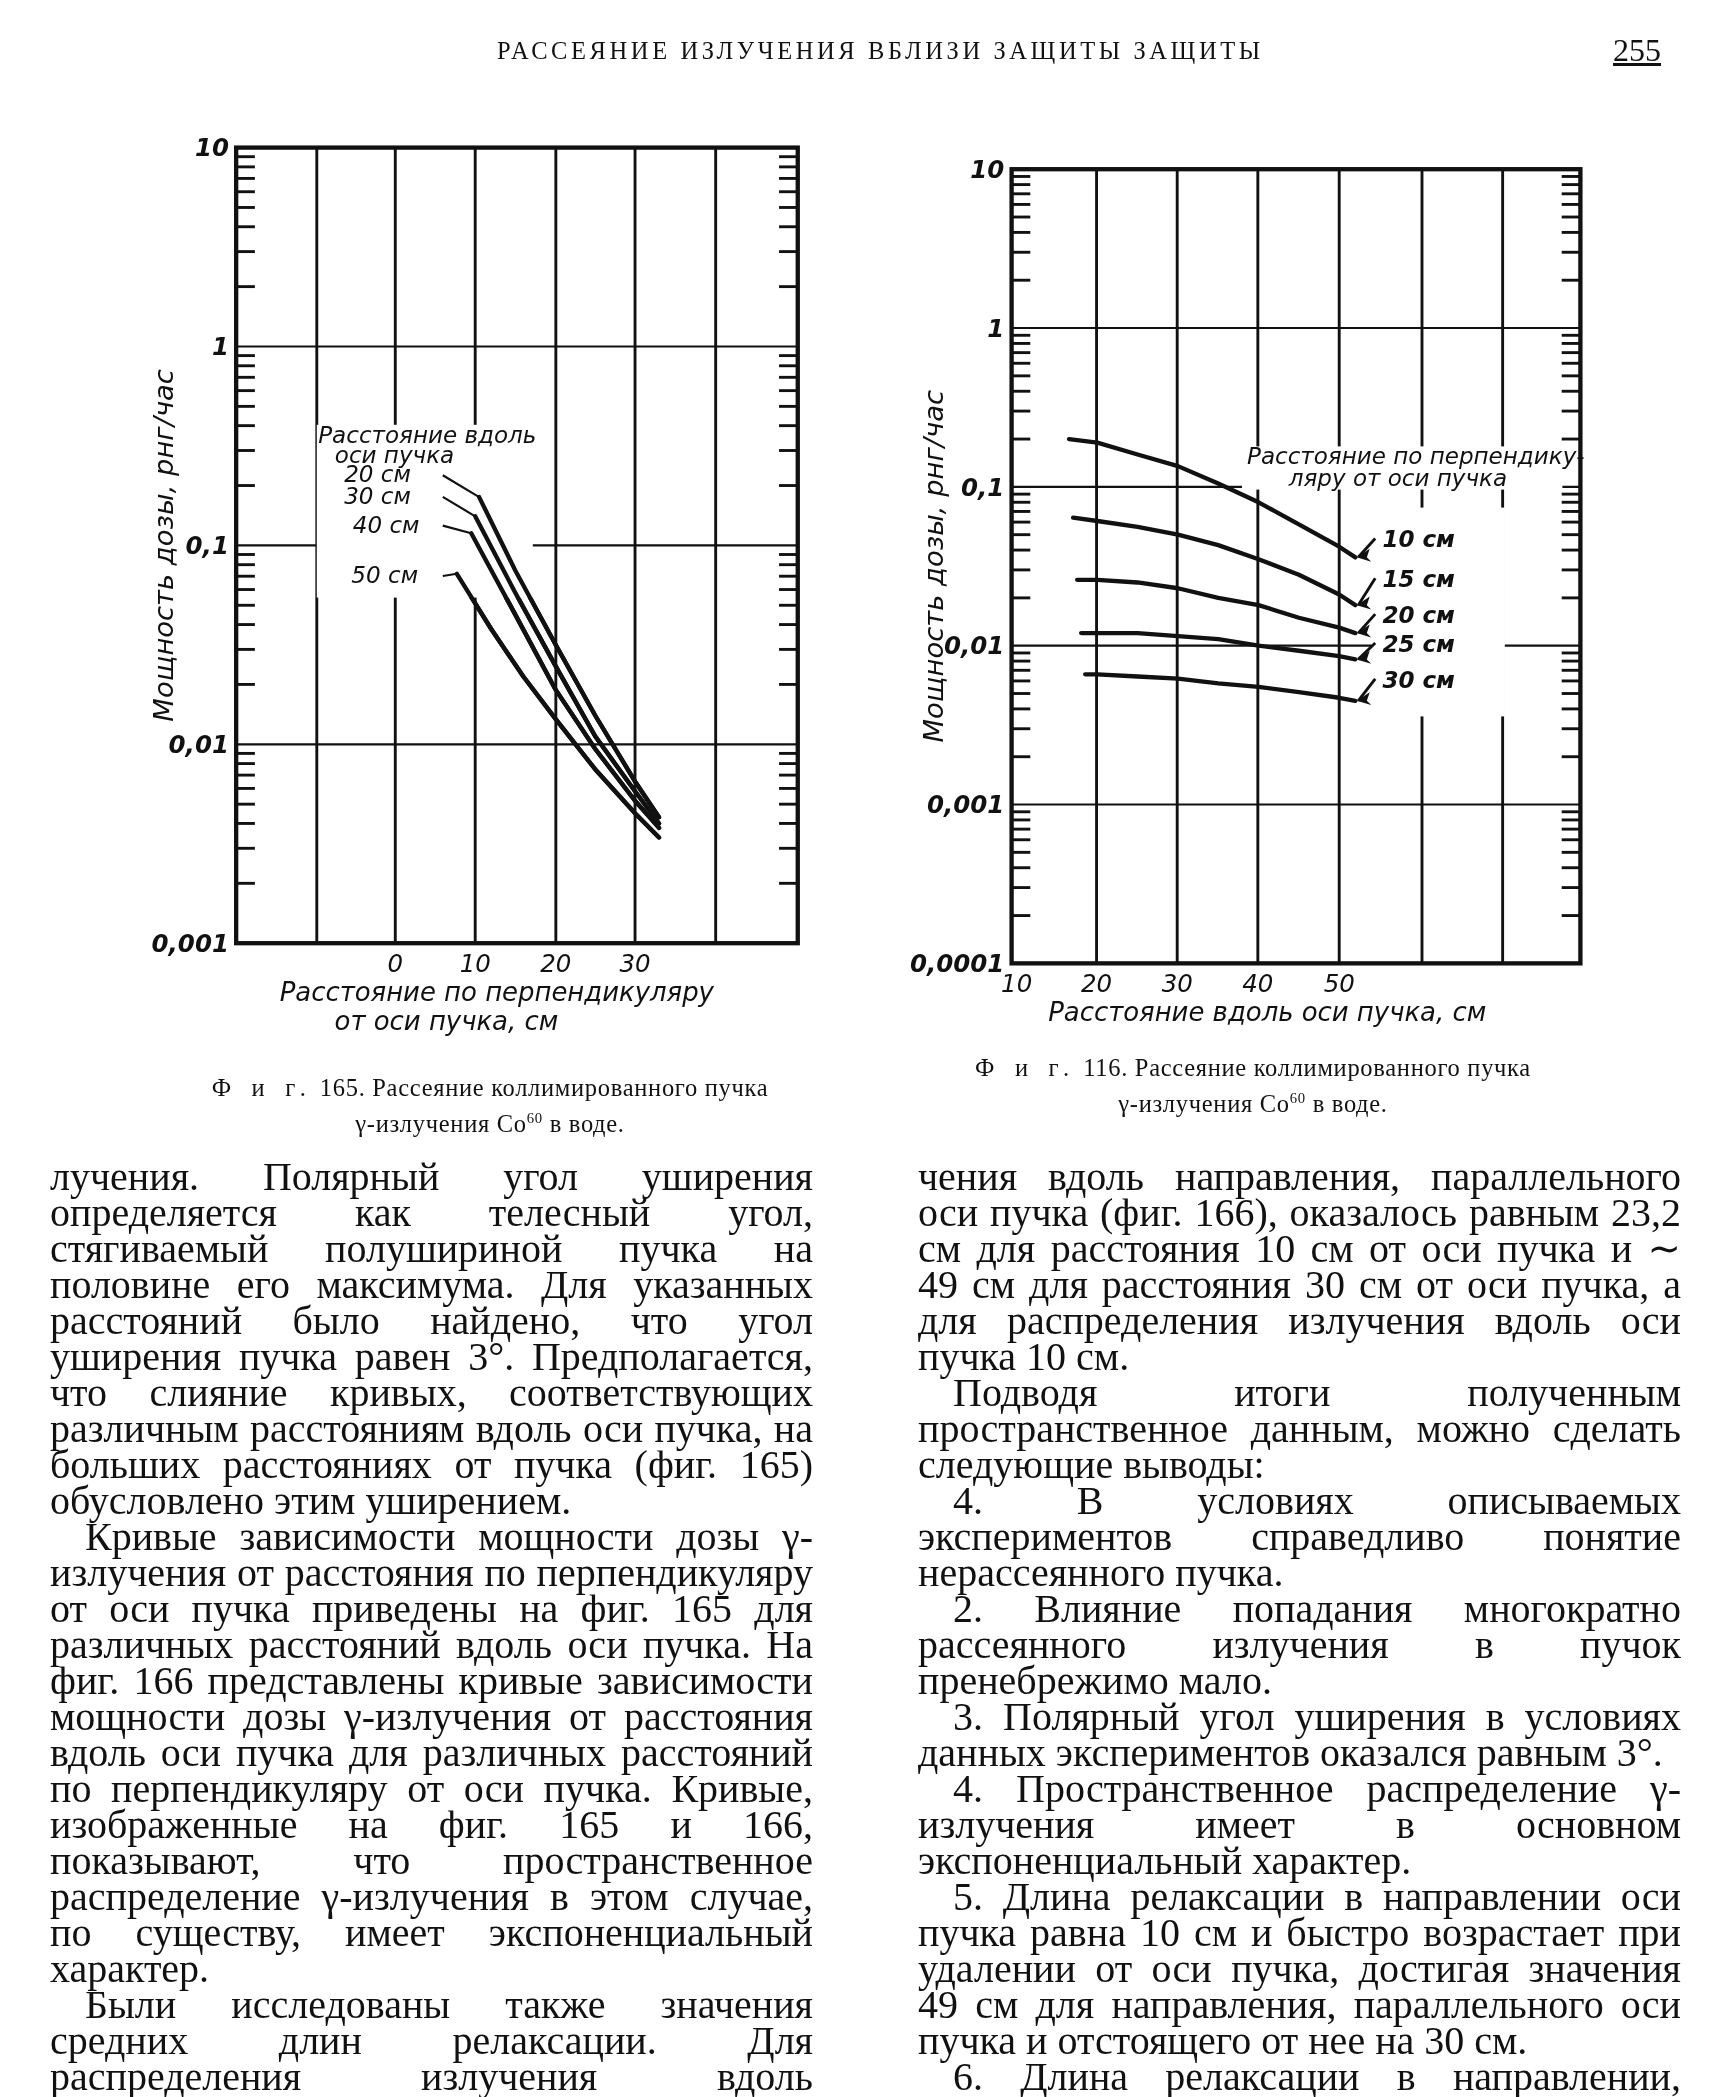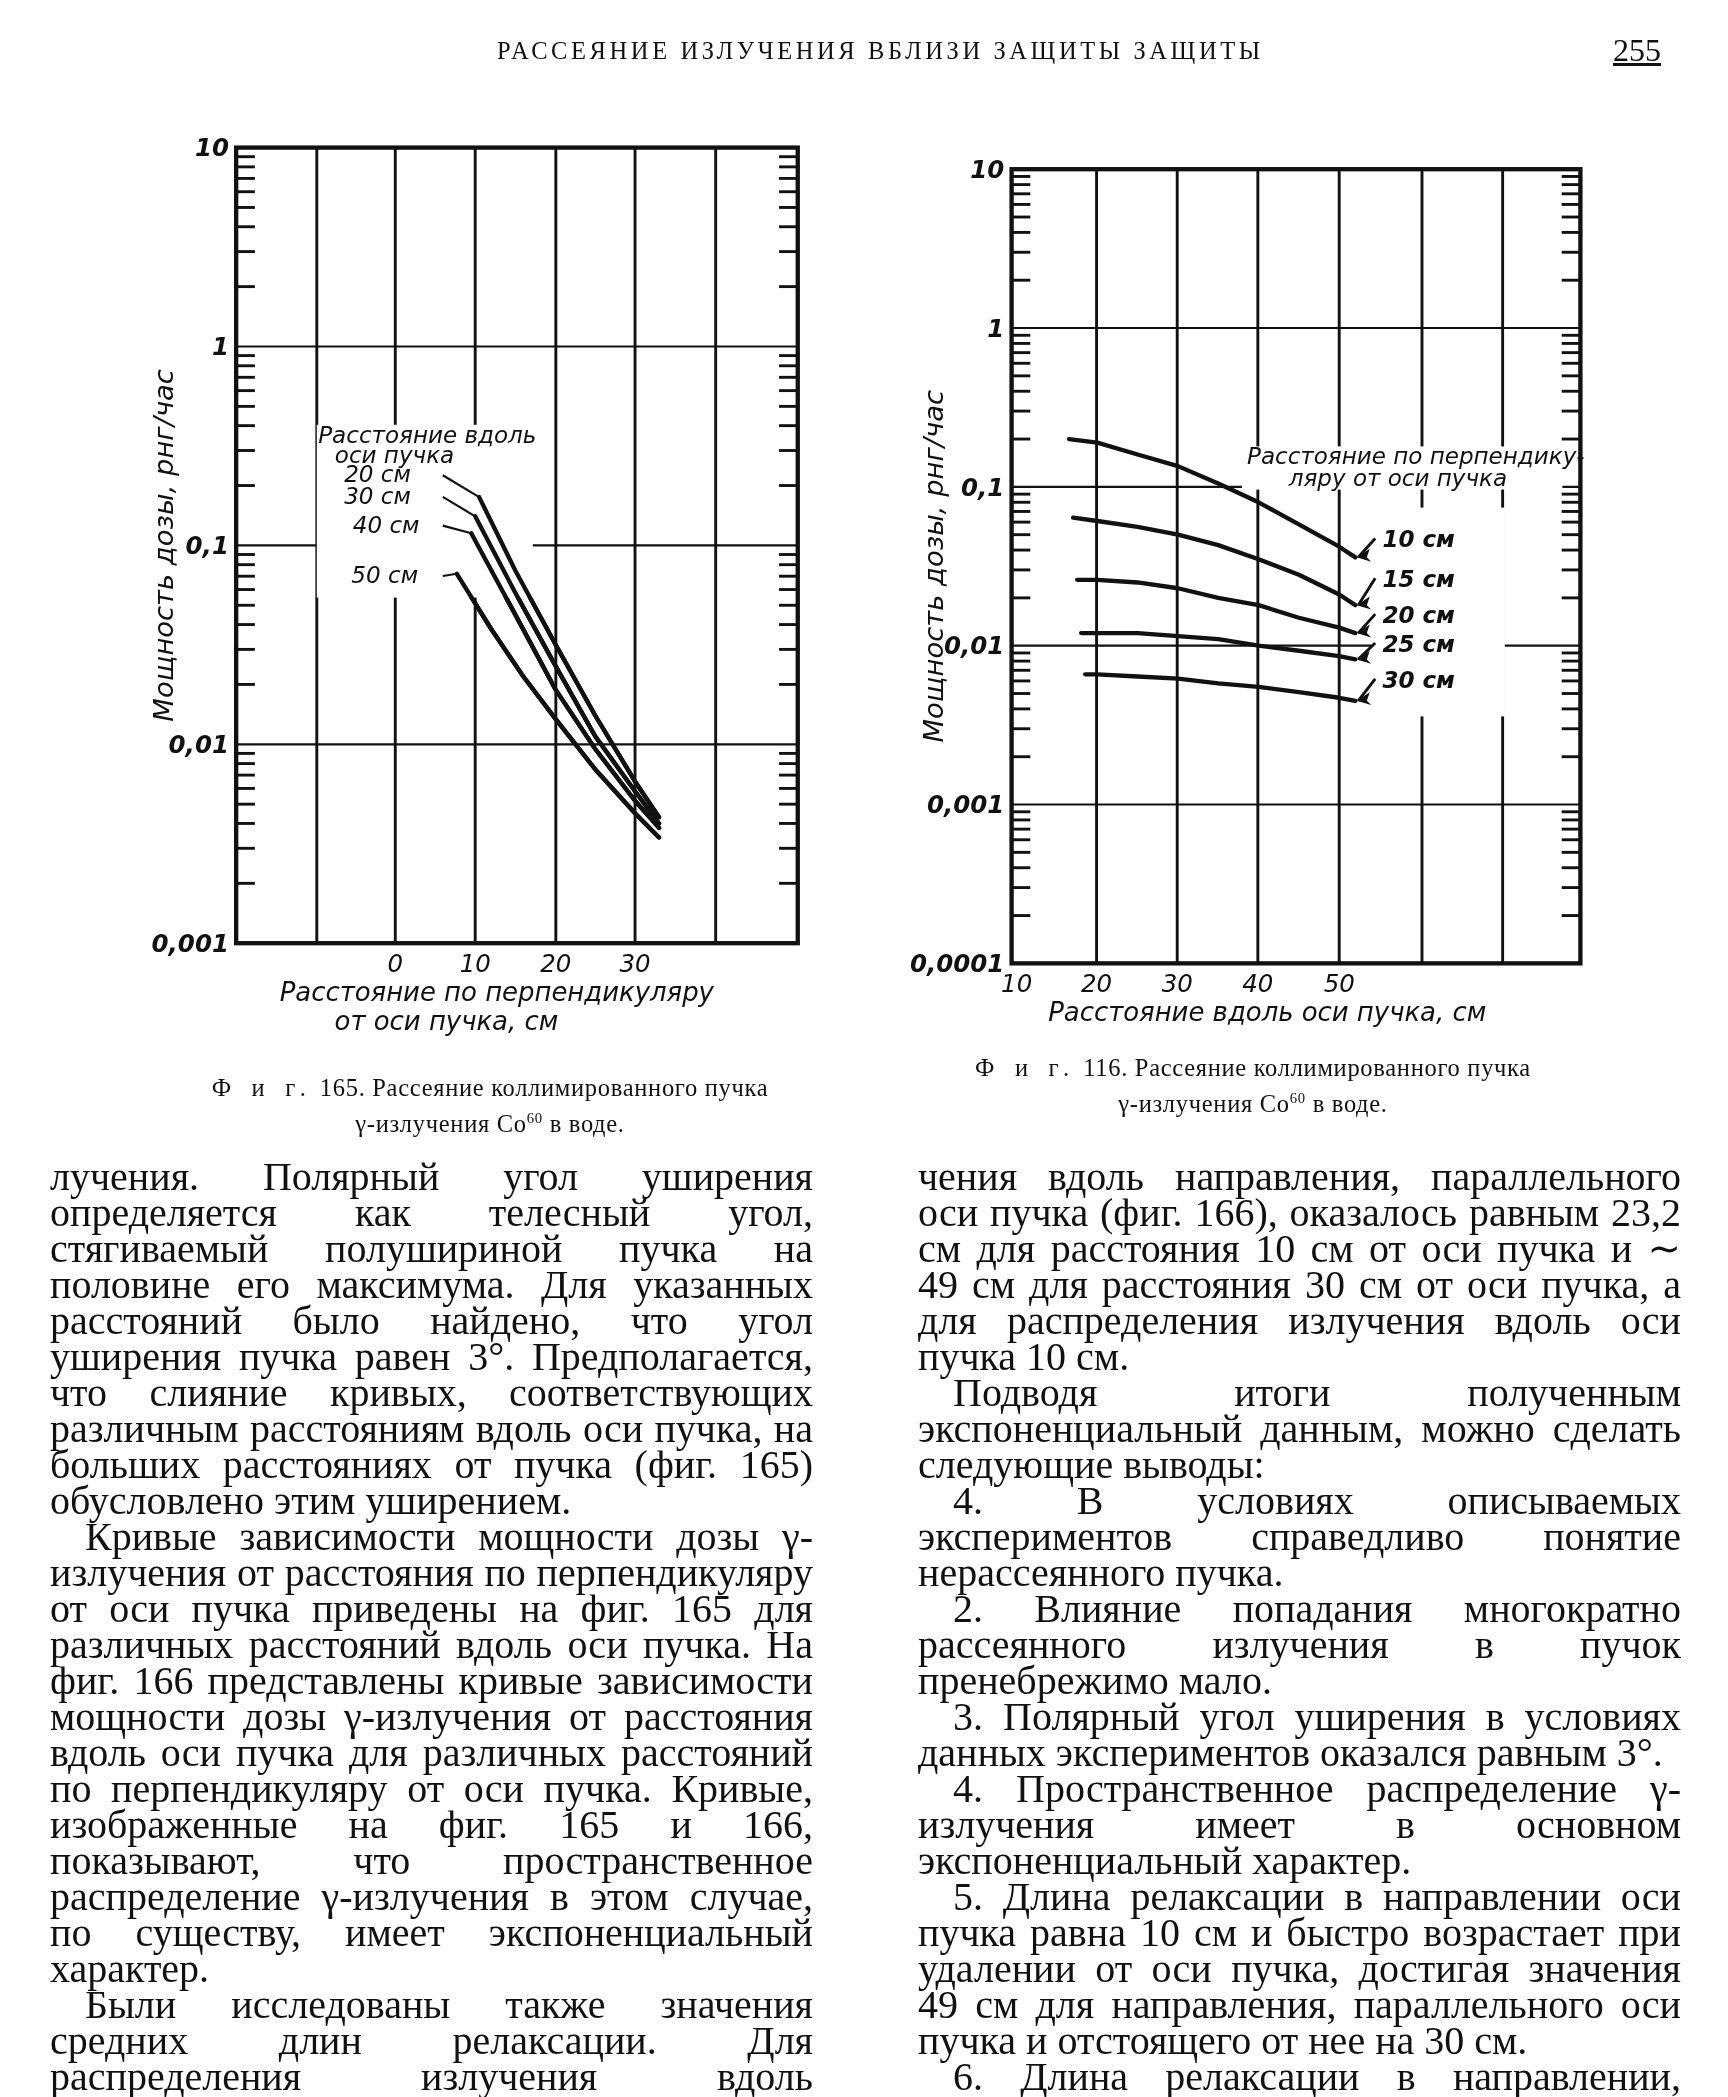--- a/index.html
+++ b/index.html
@@ -294,21 +294,21 @@
   </div>
 </div>
 
 <div class="column" style="left:50px;">
   <p>лучения. Полярный угол уширения определяется как телесный угол, стягиваемый полушириной пучка на половине его максимума. Для указанных расстояний было найдено, что угол уширения пучка равен 3°. Предполагается, что слияние кривых, соответствующих различным расстояниям вдоль оси пучка, на больших расстояниях от пучка (фиг. 165) обусловлено этим уширением.</p>
   <p class="indent">Кривые зависимости мощности дозы γ-излучения от расстояния по перпендикуляру от оси пучка приведены на фиг. 165 для различных расстояний вдоль оси пучка. На фиг. 166 представлены кривые зависимости мощности дозы γ-излучения от расстояния вдоль оси пучка для различных расстояний по перпендикуляру от оси пучка. Кривые, изображенные на фиг. 165 и 166, показывают, что пространственное распределение γ-излучения в этом случае, по существу, имеет экспоненциальный характер.</p>
   <p class="indent">Были исследованы также значения средних длин релаксации. Для распределения излучения вдоль направления, перпендикулярного оси пучка, получены в среднем значения 5,2 см для расстояния 50 см вдоль оси пучка. Среднее значение длины релаксации для распределения излу-</p>
 </div>
 <div class="column" style="left:918px;font-family:Liberation Serif, serif;">
   <p>чения вдоль направления, параллельного оси пучка (фиг. 166), оказалось равным 23,2 см для расстояния 10 см от оси пучка и ∼ 49 см для расстояния 30 см от оси пучка, а для распределения излучения вдоль оси пучка 10 см.</p>
-  <p class="indent">Подводя итоги полученным экспоненциальный данным, можно сделать следующие выводы:</p>
+  <p class="indent">Подводя итоги полученным пространственное данным, можно сделать следующие выводы:</p>
   <p class="list-item">4. В условиях описываемых экспериментов справедливо понятие нерассеянного пучка.</p>
   <p class="list-item">2. Влияние попадания многократно рассеянного излучения в пучок пренебрежимо мало.</p>
   <p class="list-item">3. Полярный угол уширения в условиях данных экспериментов оказался равным 3°.</p>
   <p class="list-item">4. Пространственное распределение γ-излучения имеет в основном экспоненциальный характер.</p>
   <p class="list-item">5. Длина релаксации в направлении оси пучка равна 10 см и быстро возрастает при удалении от оси пучка, достигая значения 49 см для направления, параллельного оси пучка и отстоящего от нее на 30 см.</p>
   <p class="list-item">6. Длина релаксации в направлении, перпендикулярном оси пучка, возрастает от 5 до 8 см при увеличении расстояния от источника от 20 до 50 см.</p>
 </div>
 
 
 </body></html>

